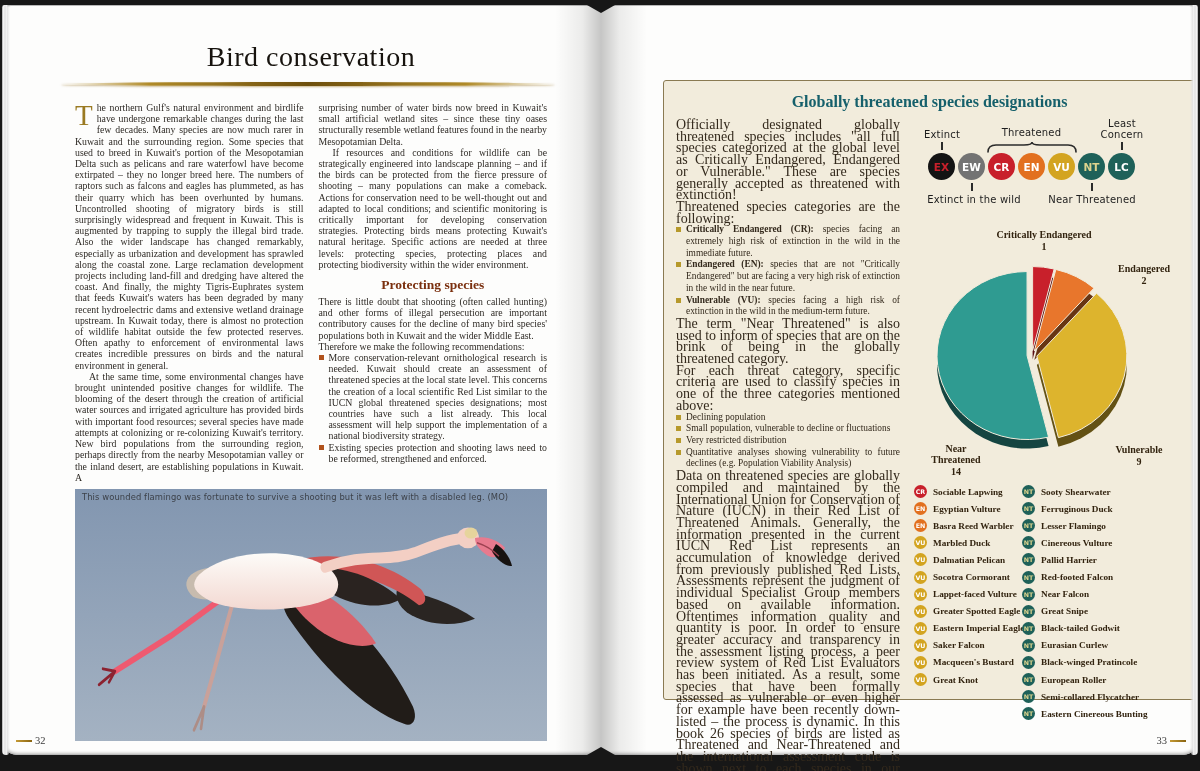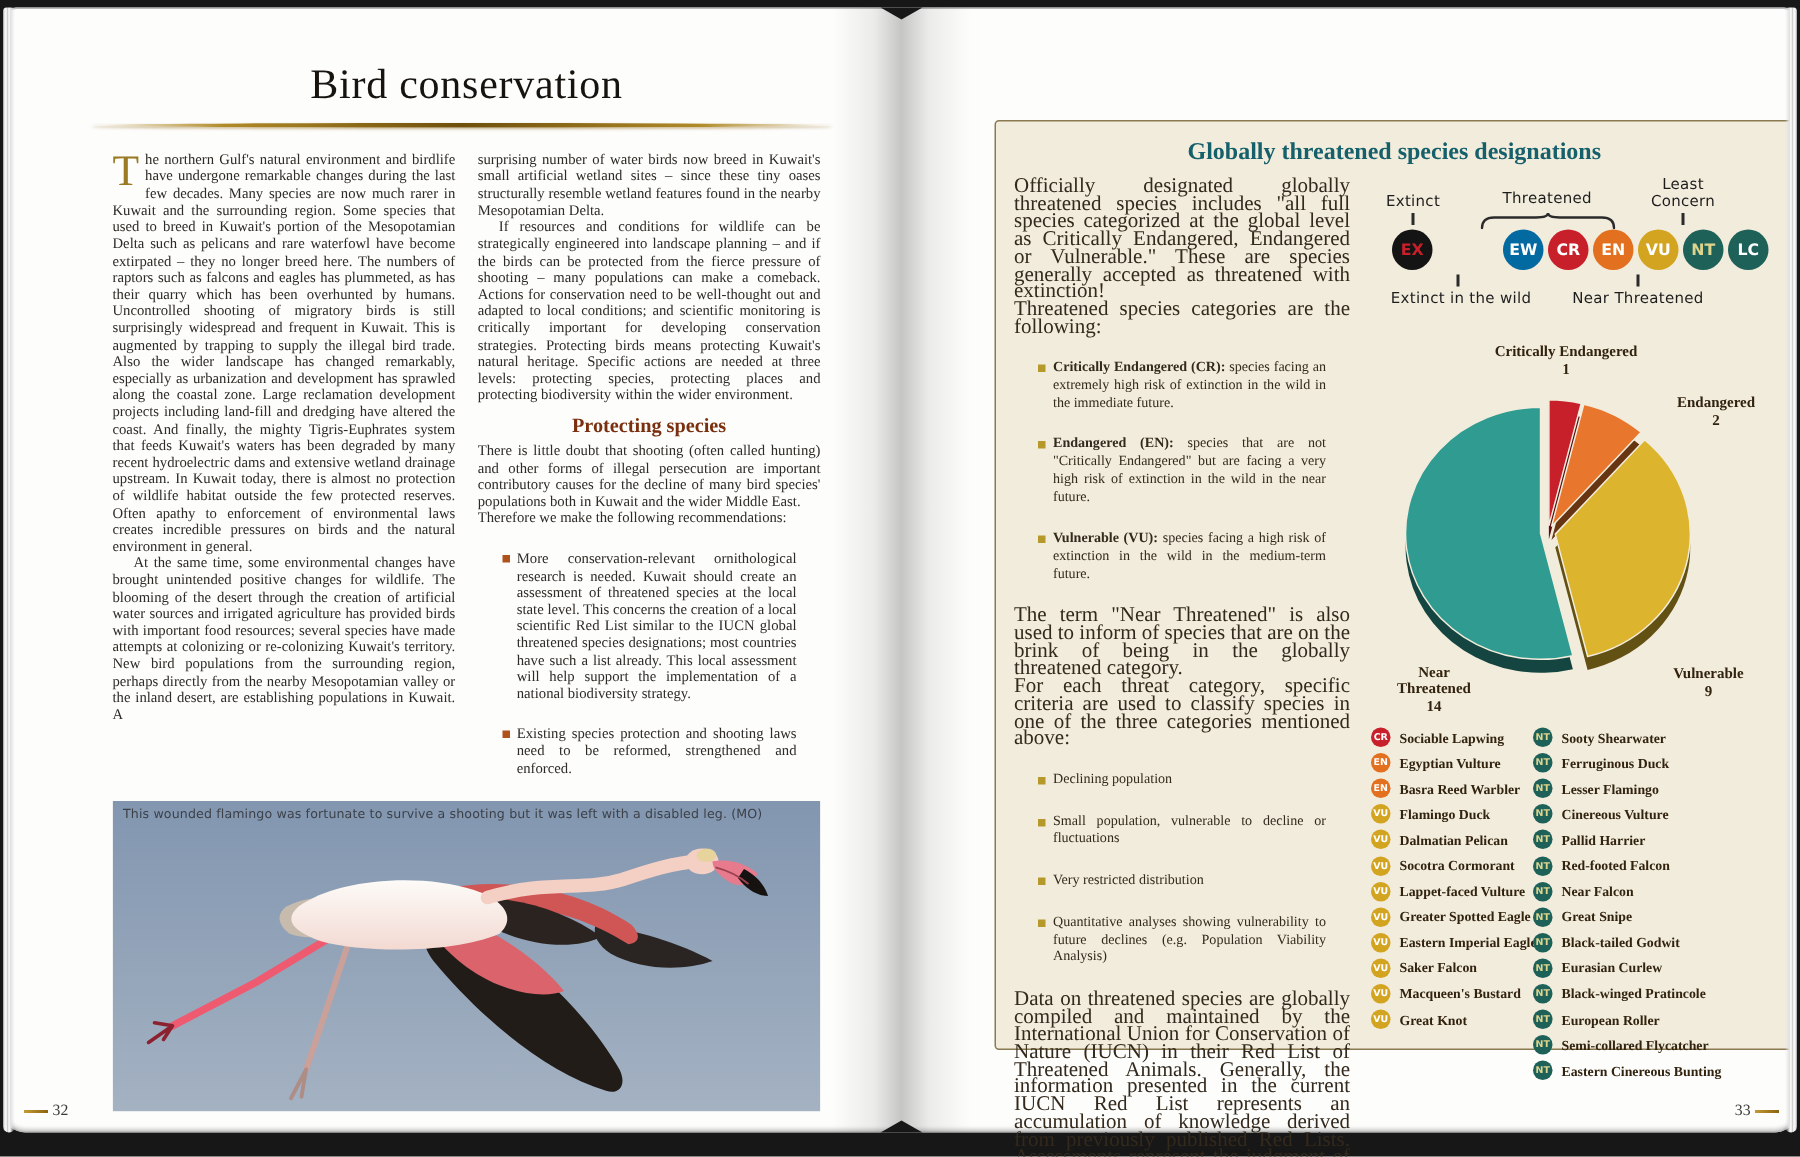--- a/index.html
+++ b/index.html
@@ -23,21 +23,21 @@
   h1.title{margin:0 0 9px;text-align:center;font-size:28px;font-weight:500;letter-spacing:.5px;color:#17130e;}
   .gold-rule{height:4px;margin:0 -8px 16px -14px;border-radius:50%;
     background:linear-gradient(90deg,rgba(160,120,30,0) 0%,#b08a28 18%,#6e4f0c 50%,#b08a28 82%,rgba(160,120,30,0) 100%);
     box-shadow:0 1px 2px rgba(150,110,30,.5);}
   .cols{display:flex;gap:15px;}
   .col{flex:1;min-width:0;}
   .col p{margin:0;font-size:9.8px;line-height:11.2px;text-align:justify;color:#2e2a25;}
   .col p.indent{text-indent:14px;}
   p.drop::first-letter{float:left;font-size:29px;line-height:22px;padding:2px 4px 0 0;color:#9a7a22;}
   h2.subhead{margin:7px 0 3px;text-align:center;font-size:13.5px;font-weight:bold;color:#7a2f0e;}
-  .bullet{display:flex;gap:5px;margin:16px;}
+  .bullet{display:flex;gap:5px;margin:0;}
   .bullet .sq{flex:none;width:5px;height:5px;margin-top:3px;background:#b0521c;}
   .bullet .bt{flex:1;font-size:9.8px;line-height:11.2px;text-align:justify;color:#2e2a25;}
 
   .photo{position:relative;margin-top:auto;margin-bottom:6px;width:472px;height:252px;overflow:hidden;}
   .photo svg{display:block;width:100%;height:100%;}
   .caption{position:absolute;top:3px;left:7px;right:7px;font-family:"DejaVu Sans","Liberation Sans",sans-serif;
            font-size:8.4px;color:#3c4149;letter-spacing:.1px;}
 
   .panel{position:absolute;left:62px;top:75px;width:533px;height:620px;box-sizing:border-box;
          background:#f2ecdc;border:1.5px solid #8a7a52;border-radius:3px;padding:10px 12px;}
@@ -221,21 +221,21 @@
             <div class="lab" style="left:182px;top:0;width:52px;">Least Concern</div>
             <div class="tick" style="left:27px;top:23px;"></div>
             <div class="tick" style="left:207px;top:23px;"></div>
             <svg class="brace" width="92" height="12">
               <path d="M2,11 Q2,4 10,4 L38,4 Q46,4 46,1 Q46,4 54,4 L82,4 Q90,4 90,11" fill="none" stroke="#2b2b2b" stroke-width="1.6" stroke-linecap="round"></path>
             </svg>
             <div class="badges">
 
                 <span class="iucn-badge" style="background: rgb(20, 20, 20); color: rgb(200, 32, 43);">EX</span>
 
-                <span class="iucn-badge" style="background: #0369a1; color: rgb(255, 255, 255); margin-left: 44px;">EW</span>
+                <span class="iucn-badge" style="background: #737373; color: rgb(255, 255, 255);">EW</span>
 
                 <span class="iucn-badge" style="background: rgb(200, 32, 43); color: rgb(255, 255, 255);">CR</span>
 
                 <span class="iucn-badge" style="background: rgb(226, 112, 31); color: rgb(255, 255, 255);">EN</span>
 
                 <span class="iucn-badge" style="background: rgb(211, 164, 32); color: rgb(255, 255, 255);">VU</span>
 
                 <span class="iucn-badge" style="background: rgb(30, 97, 89); color: rgb(221, 212, 142);">NT</span>
 
                 <span class="iucn-badge" style="background: rgb(30, 97, 89); color: rgb(255, 255, 255);">LC</span>
@@ -284,21 +284,21 @@
                   <span class="sp-name">Egyptian Vulture</span>
                 </div>
 
                 <div class="sp-item">
                   <span class="sp-badge" style="background: rgb(226, 112, 31); color: rgb(255, 255, 255);">EN</span>
                   <span class="sp-name">Basra Reed Warbler</span>
                 </div>
 
                 <div class="sp-item">
                   <span class="sp-badge" style="background: rgb(211, 164, 32); color: rgb(255, 255, 255);">VU</span>
-                  <span class="sp-name">Flamingo Duck</span>
+                  <span class="sp-name">Marbled Duck</span>
                 </div>
 
                 <div class="sp-item">
                   <span class="sp-badge" style="background: rgb(211, 164, 32); color: rgb(255, 255, 255);">VU</span>
                   <span class="sp-name">Dalmatian Pelican</span>
                 </div>
 
                 <div class="sp-item">
                   <span class="sp-badge" style="background: rgb(211, 164, 32); color: rgb(255, 255, 255);">VU</span>
                   <span class="sp-name">Socotra Cormorant</span>

